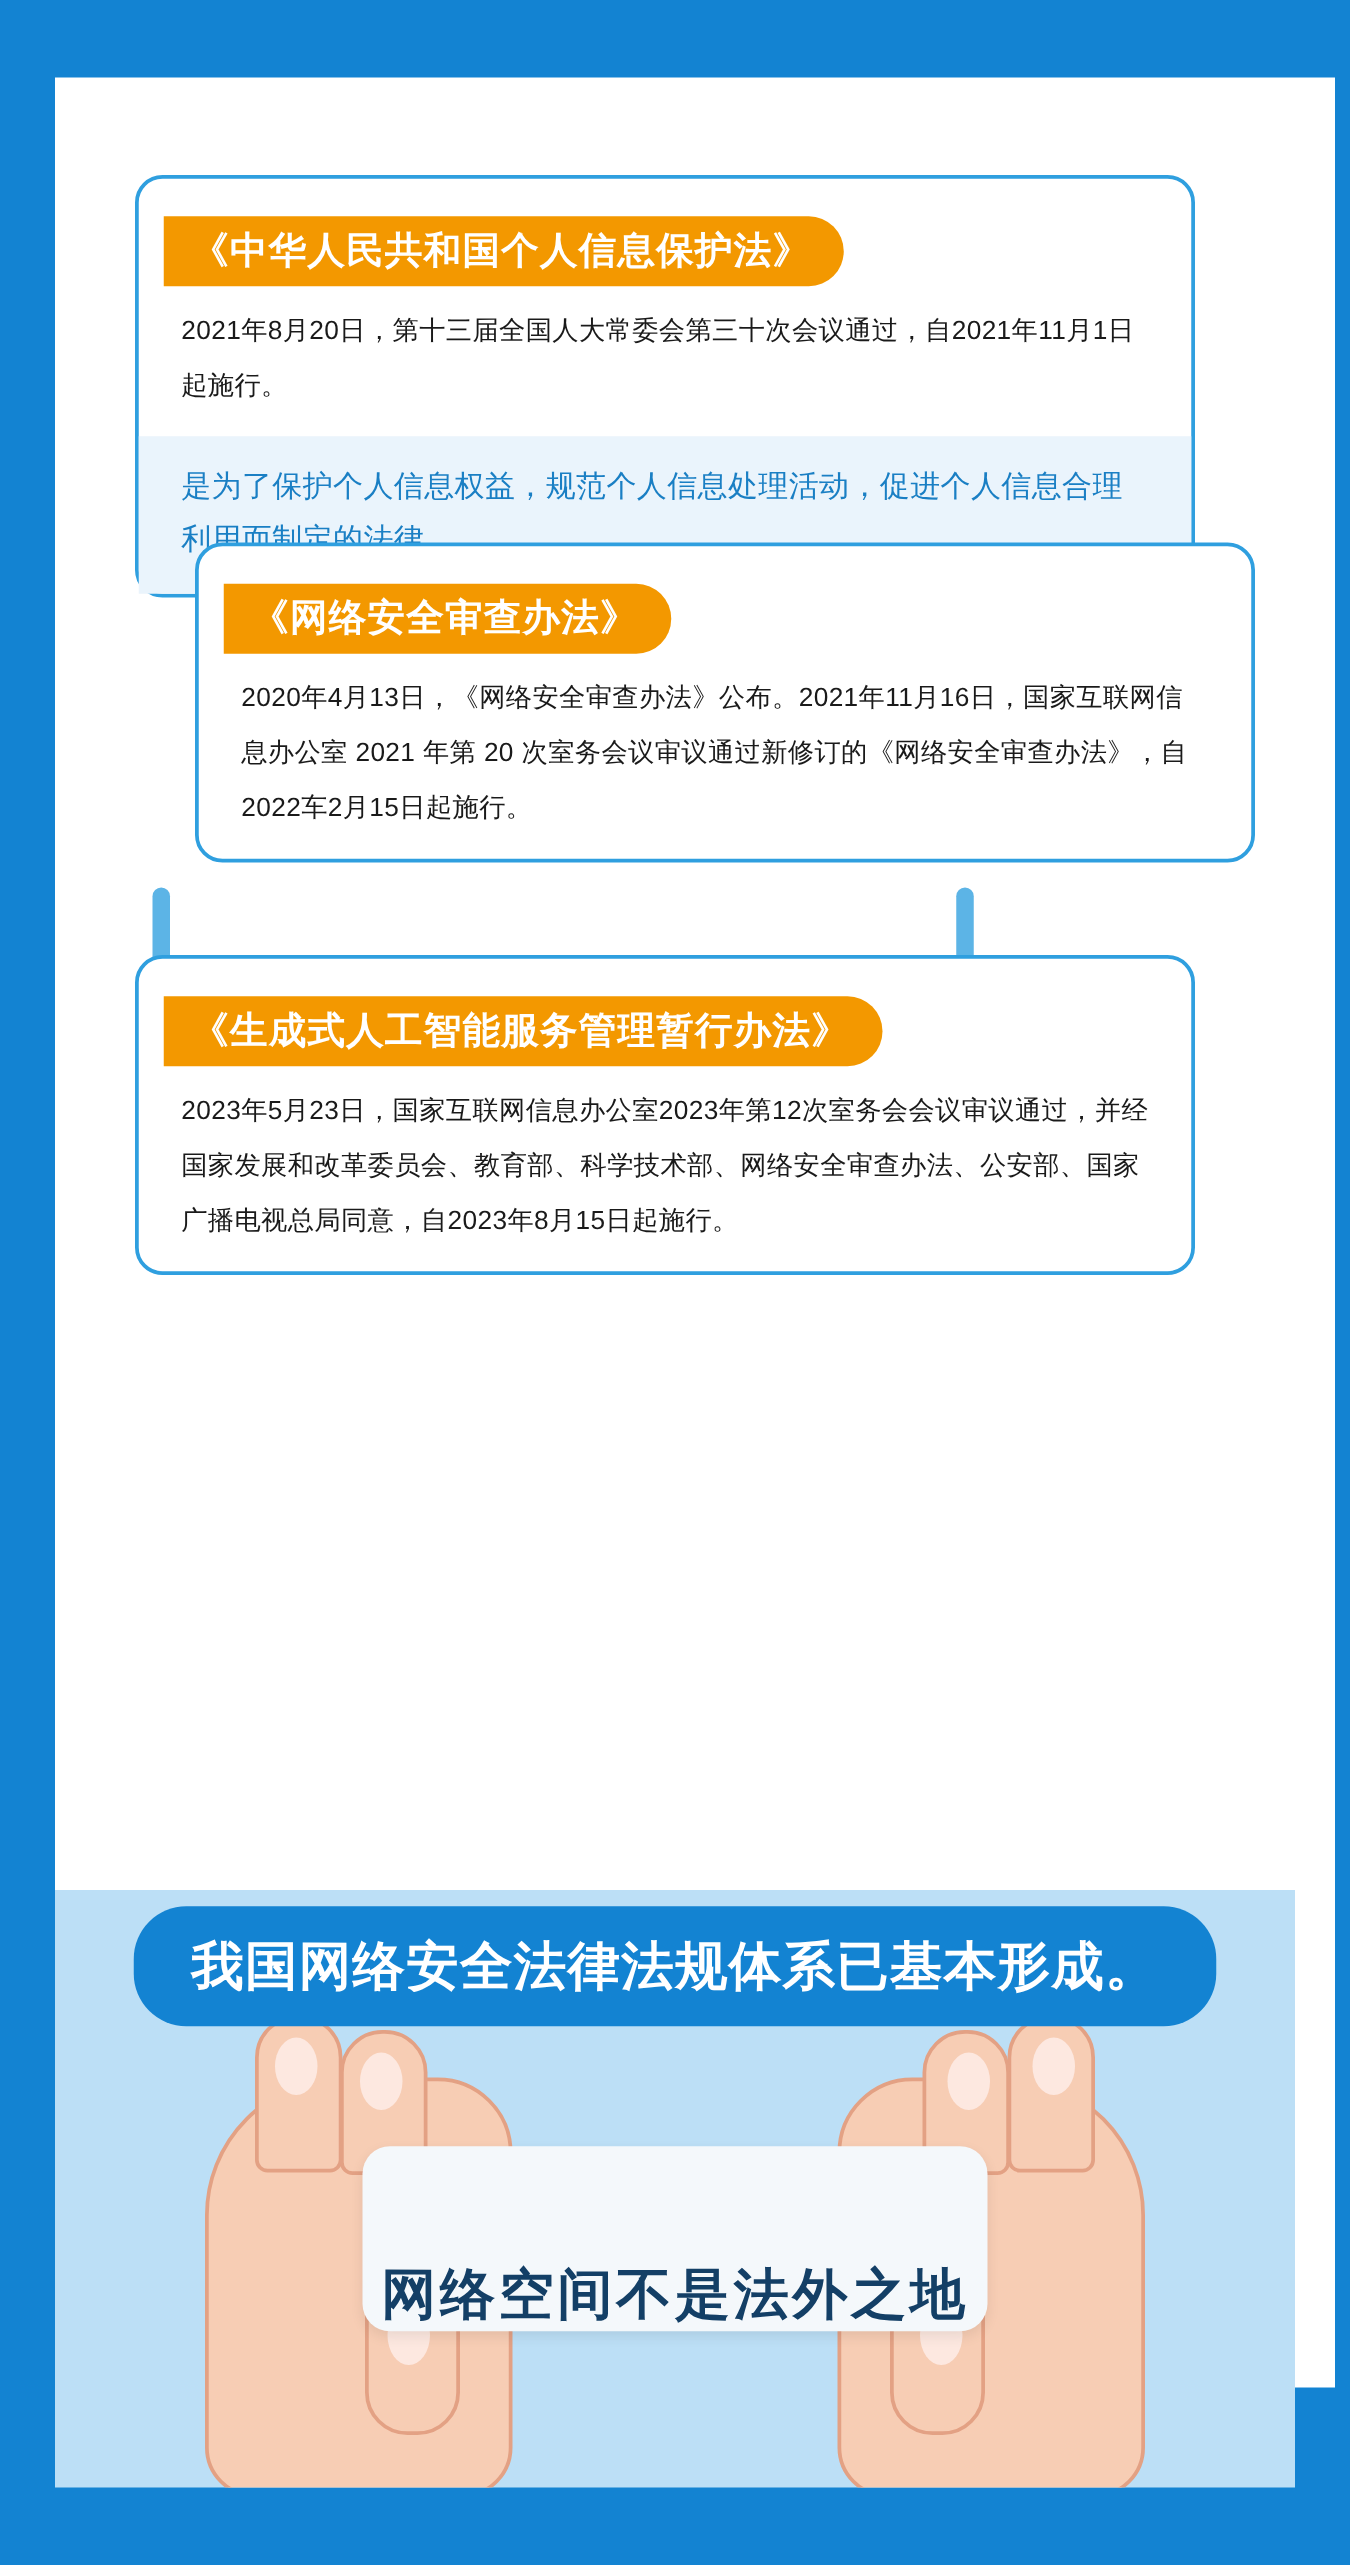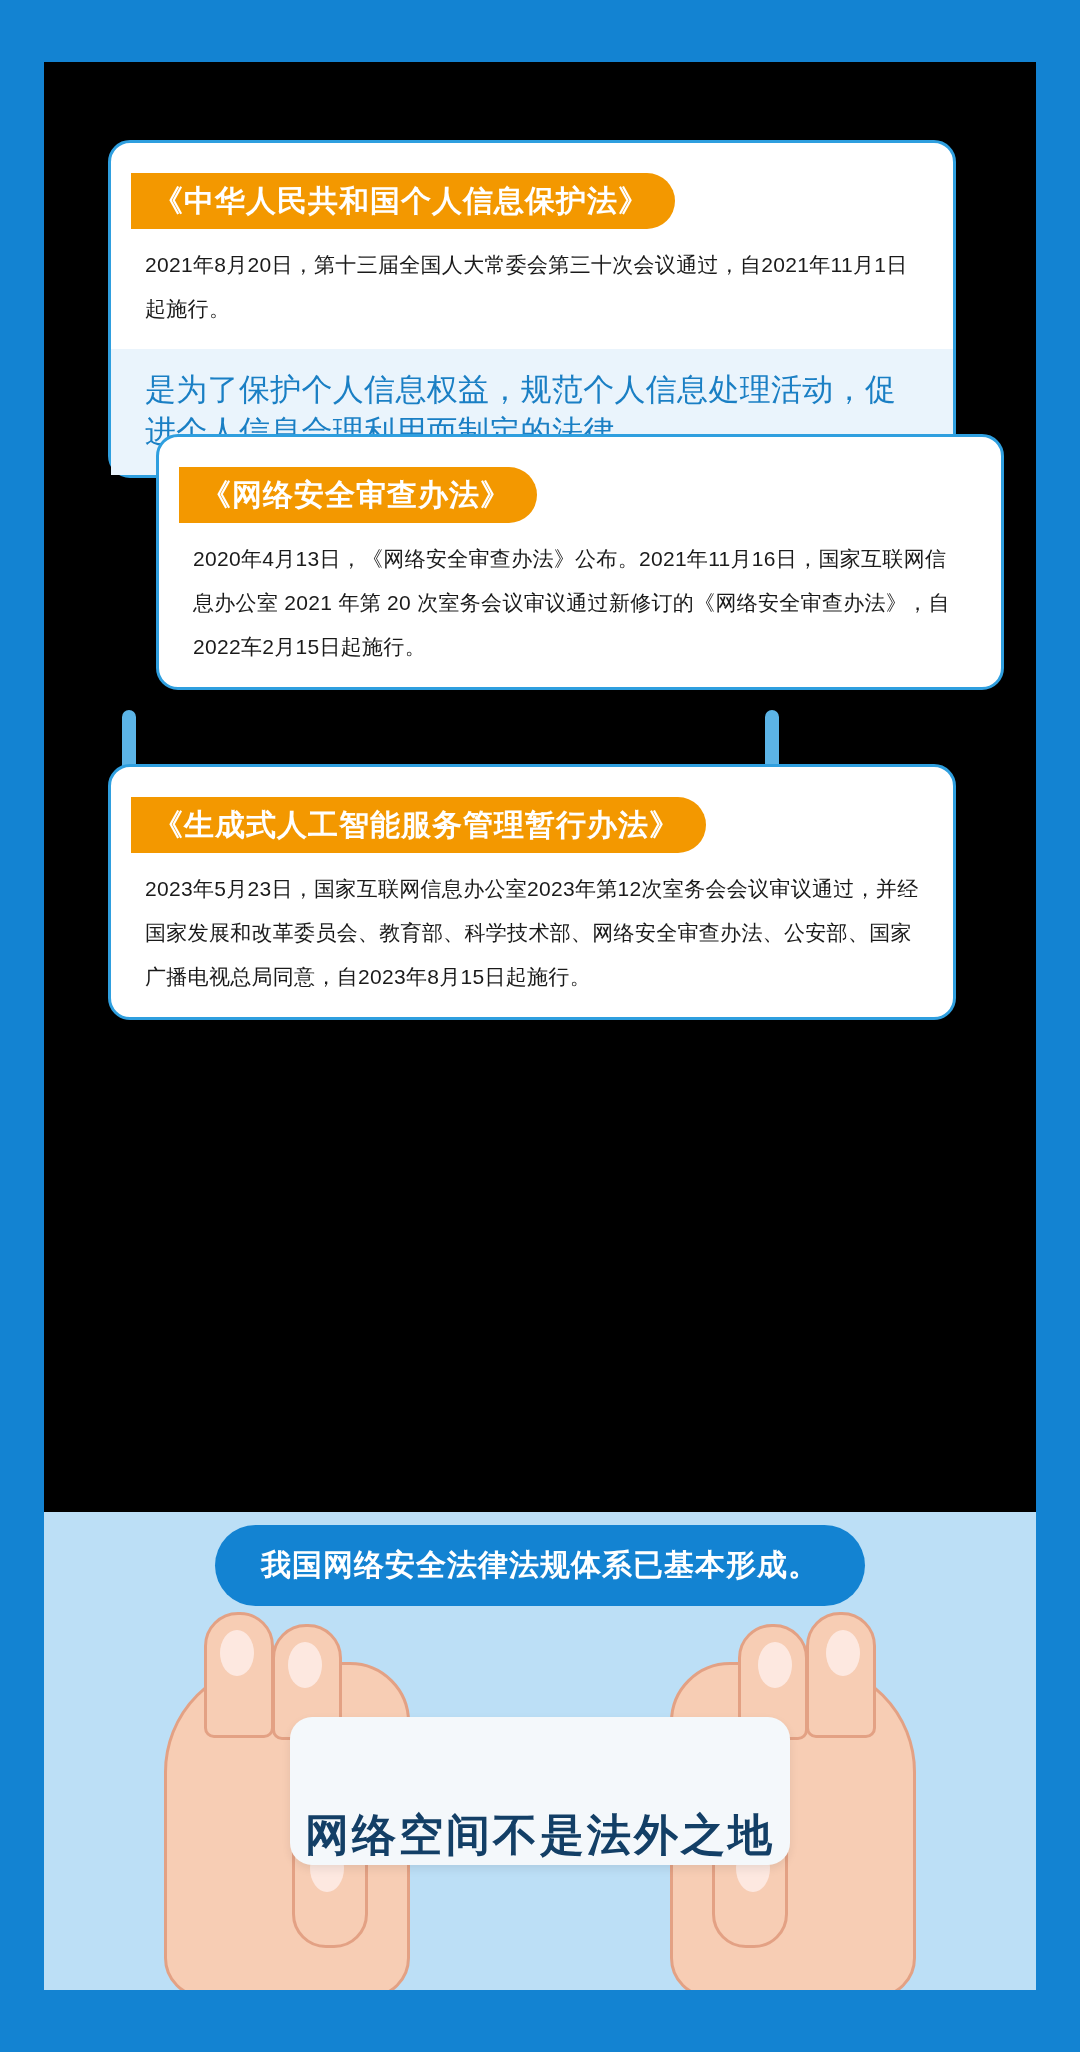--- a/index.html
+++ b/index.html
@@ -12,21 +12,22 @@
     background: #1383d2;
     font-family: "Liberation Sans", "DejaVu Sans", sans-serif;
     overflow: hidden;
   }
   .poster {
     position: absolute;
     left: 44px;
     top: 62px;
     width: 992px;
     height: 1848px;
-    background: #000000;
+    background: #ffffff;
+    padding-left: 32px;
   }
   .poster-lower {
     position: absolute;
     left: 44px;
     top: 1512px;
     width: 992px;
     height: 478px;
     background: #bcdff6;
     overflow: hidden;
   }
@@ -70,35 +71,35 @@
   .card-body {
     color: #1a1a1a;
     font-size: 21px;
     line-height: 44px;
     padding: 14px 34px 18px 34px;
     letter-spacing: 0.3px;
   }
   .card-note {
     background: #eaf4fc;
     color: #1a7fc4;
-    font-size: 31px;
+    font-size: 24px;
     line-height: 42px;
     padding: 20px 34px 22px 34px;
     letter-spacing: 0.3px;
   }
 
   
   .banner {
     position: absolute;
     left: 50%;
     transform: translateX(-50%);
     top: 1525px;
     background: #1383d2;
     color: #ffffff;
-    font-size: 30px;
+    font-size: 42px;
     font-weight: bold;
     padding: 20px 46px;
     border-radius: 42px;
     white-space: nowrap;
     letter-spacing: 1px;
     z-index: 6;
   }
 
   
   .hand {

